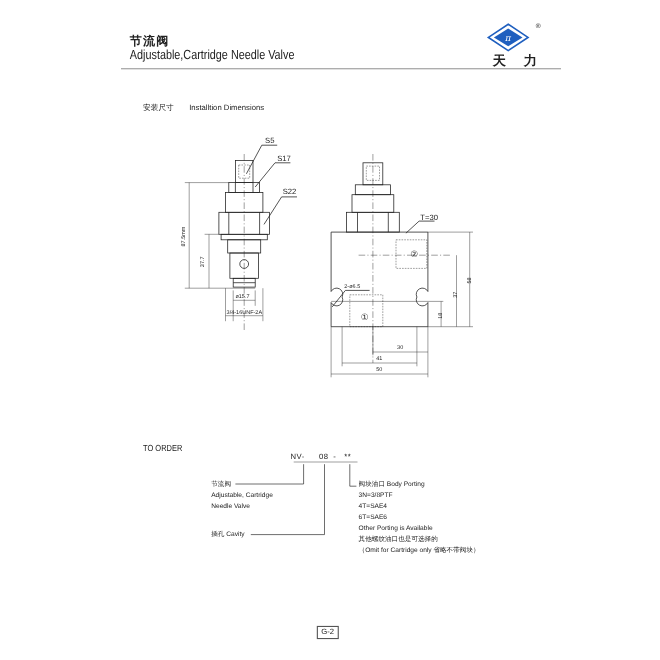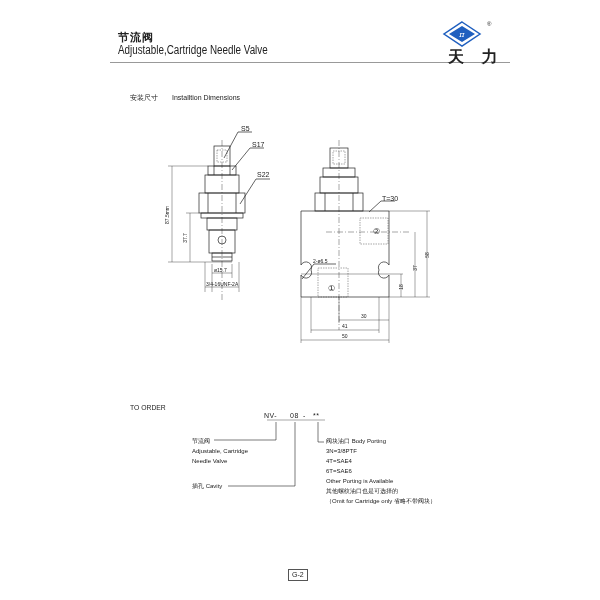--- a/index.html
+++ b/index.html
@@ -3,21 +3,21 @@
   <meta charset="utf-8">
   <style>
     html, body { margin: 0; padding: 0; background: #ffffff; }
     body { width: 600px; height: 600px; position: relative; overflow: hidden;
            font-family: "Liberation Sans", "DejaVu Sans", sans-serif; color: #222; }
     .abs { position: absolute; }
     .title-cn { left: 118px; top: 30px; font-size: 11px; font-weight: bold; letter-spacing: 1px; }
     .title-en { left: 118px; top: 43px; font-size: 12px; transform: scaleX(0.82); transform-origin: left; white-space: nowrap; }
     .header-rule { left: 110px; top: 62px; width: 400px; height: 1px; background: #999; }
     .logo { left: 440px; top: 20px; width: 60px; height: 42px; }
-    .logo-text { left: 448px; top: 47px; font-size: 16px; font-weight: bold; letter-spacing: 6px; font-family: "DejaVu Serif", serif; }
+    .logo-text { left: 448px; top: 47px; font-size: 12px; font-weight: bold; letter-spacing: 6px; font-family: "DejaVu Serif", serif; }
     .reg { left: 487px; top: 21px; font-size: 6px; }
     .section-label { left: 130px; top: 93px; font-size: 7px; white-space: nowrap; }
     .section-label span { margin-right: 12px; }
     .drawing { left: 0; top: 0; width: 600px; height: 600px; }
     .dim { font-size: 5px; font-family: "Liberation Sans", sans-serif; }
     .order-label { left: 130px; top: 403px; font-size: 8px; transform: scaleX(0.85); transform-origin: left; }
     .code { top: 412px; font-size: 7px; letter-spacing: 0.5px; }
     .desc { font-size: 6px; white-space: nowrap; line-height: 10px; }
     .page-num { left: 288px; top: 569px; font-size: 7px; border: 1px solid #555; padding: 0 3px; line-height: 10px; }
   </style>

